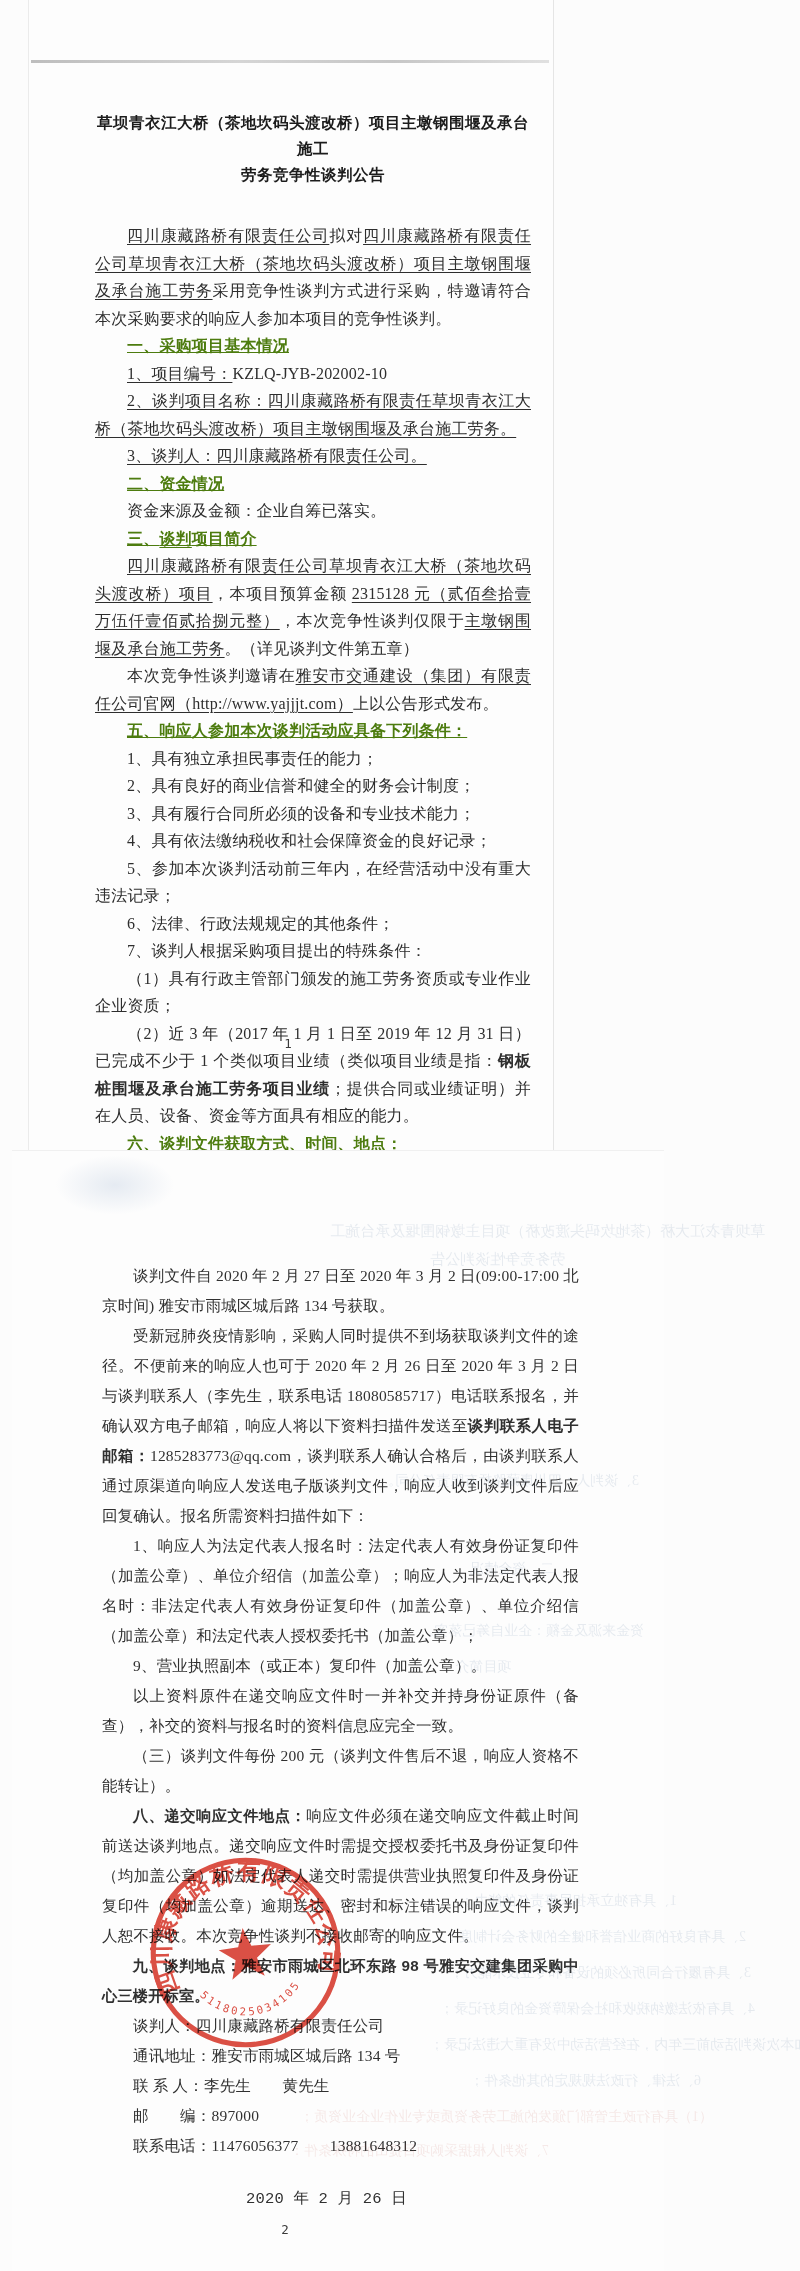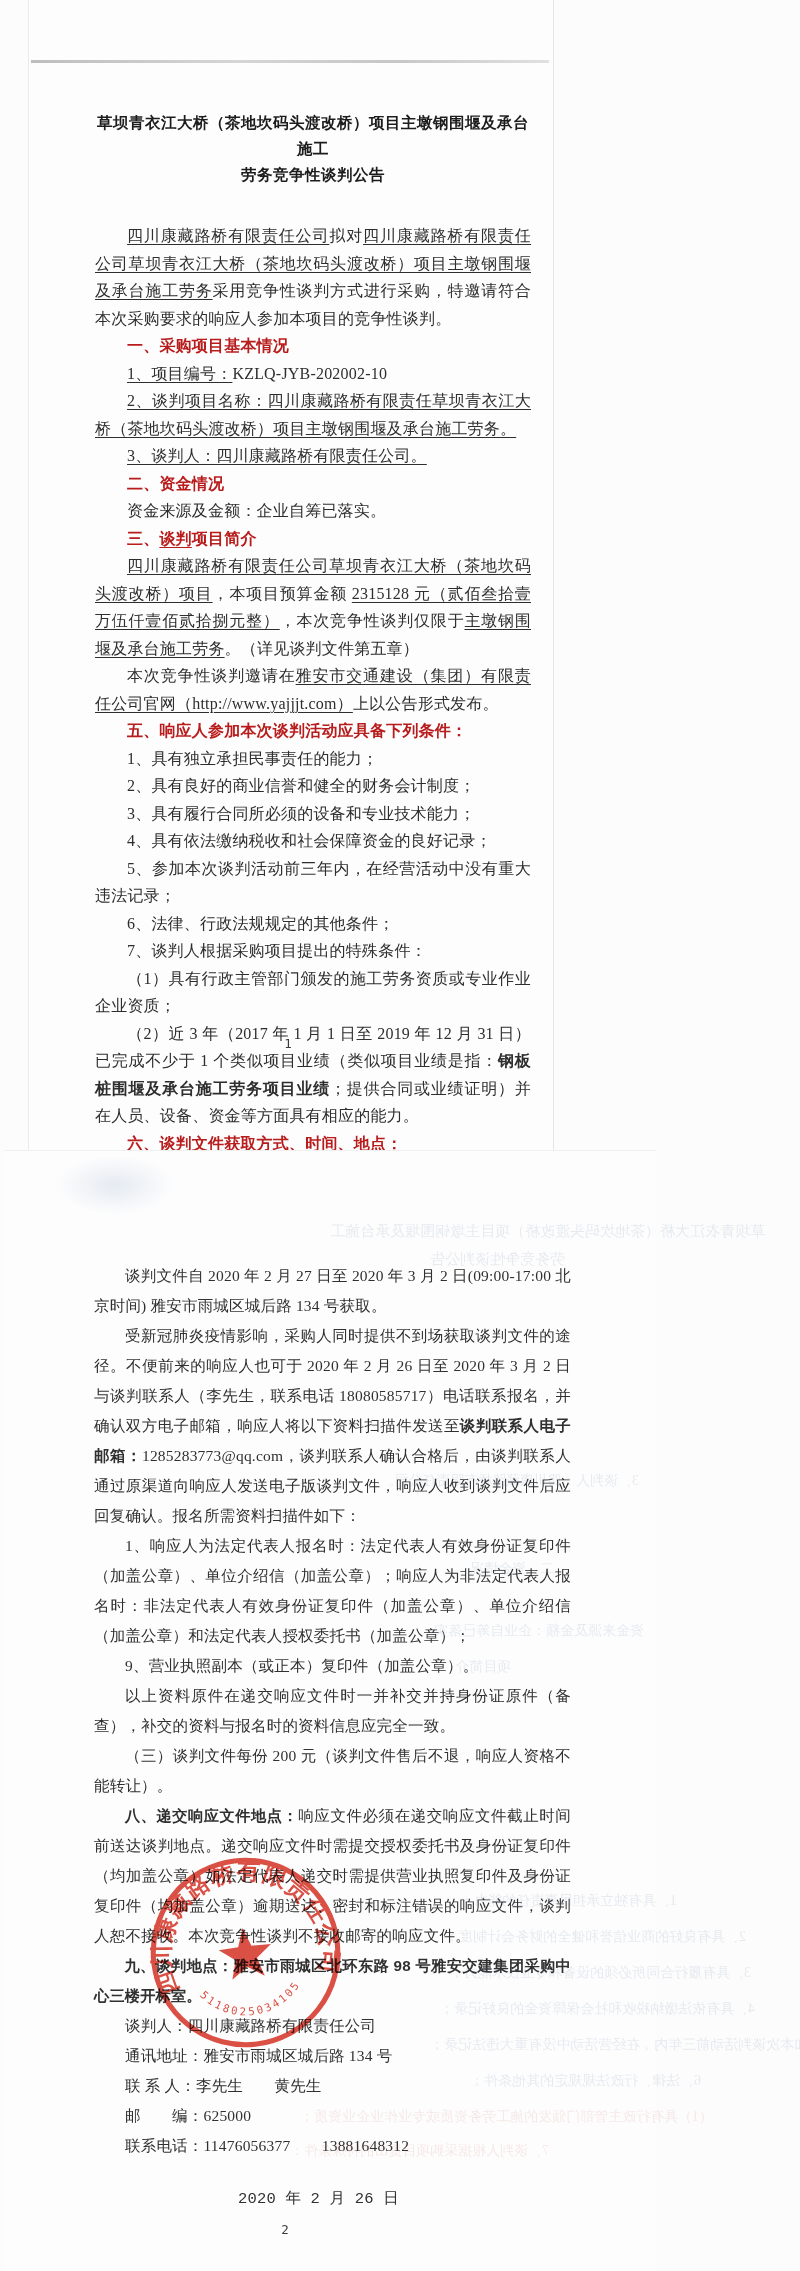--- a/index.html
+++ b/index.html
@@ -23,33 +23,33 @@
     background:linear-gradient(90deg,#8a8a8a 0%,#b5b5b5 40%,#9a9a9a 70%,#c9c9c9 100%);
     opacity:.55;
   }
   .doc-title{
     text-align:center;font-weight:700;font-size:15.5px;line-height:26px;
     color:#1c1c1c;letter-spacing:.5px;
     font-family:"Liberation Serif","DejaVu Serif",serif;
   }
   .p1col p{margin:0;font-size:16px;line-height:27.5px;text-align:justify;letter-spacing:.2px;}
   .p1col .ind{text-indent:2em;}
-  .hd{font-weight:700;color:#b91c1c;font-family:"Liberation Sans","DejaVu Sans",sans-serif;font-size:12.2px;}
+  .hd{font-weight:700;color:#4d7c0f;font-family:"Liberation Sans","DejaVu Sans",sans-serif;font-size:12.2px;text-decoration:underline;}
   .intro{margin-top:34px !important;}
   .u{text-decoration:underline;text-underline-offset:3px;text-decoration-thickness:1px;}
   .b{font-weight:700;}
   .pageno{
     position:absolute;width:40px;text-align:center;
     font-size:12.5px;color:#3a3a3a;font-family:"DejaVu Sans Mono",monospace;
   }
   .pn1{left:268px;top:1036px;}
   .pn2{left:265px;top:2222px;}
   
   .page2{
-    position:absolute;left:4px;top:1150px;width:652px;height:1121px;
+    position:absolute;left:12px;top:1150px;width:652px;height:1121px;
     border-top:1px solid rgba(0,0,0,0.05);
     background:#fdfdfd;
   }
   .p2col{padding:110px 85px 0 90px;}
   .p2col p{margin:0;font-size:15.5px;line-height:30px;text-align:justify;letter-spacing:.2px;color:#303030;}
   .p2col .ind{text-indent:2em;}
   .p2col .hd2{font-weight:700;font-family:"Liberation Sans","DejaVu Sans",sans-serif;font-size:15.2px;}
   .date-line{margin-top:23px !important;text-align:right !important;padding-right:172px;font-family:Liberation Mono, monospace;}
   .smudge{
     position:absolute;left:55px;top:1155px;width:120px;height:60px;
@@ -130,21 +130,21 @@
     <p class="ind">（三）谈判文件每份 200 元（谈判文件售后不退，响应人资格不能转让）。</p>
 
 
     <p class="ind"><span class="hd2">八、递交响应文件地点：</span><span>响应文件必须在递交响应文件截止时间前送达谈判地点。递交响应文件时需提交授权委托书及身份证复印件（均加盖公章）如法定代表人递交时需提供营业执照复印件及身份证复印件（均加盖公章）逾期送达、密封和标注错误的响应文件，谈判人恕不接收。本次竞争性谈判不接收邮寄的响应文件。</span></p>
 
     <p class="ind hd2">九、谈判地点：雅安市雨城区北环东路 98 号雅安交建集团采购中心三楼开标室。</p>
 
     <p class="ind">谈判人：四川康藏路桥有限责任公司</p>
     <p class="ind">通讯地址：雅安市雨城区城后路 134 号</p>
     <p class="ind">联 系 人：李先生　　黄先生</p>
-    <p class="ind">邮　　编：625000</p>
+    <p class="ind">邮　　编：897000</p>
     <p class="ind">联系电话：11476056377　　13881648312</p>
 
     <p class="date-line">2020 年 2 月 26 日</p>
   </div>
 </div>
 <div class="pageno pn2">2</div>
 
 <div class="smudge"></div>
 
 <div class="ghost" style="left:330px;top:1222px;font-size:15px;">草坝青衣江大桥（茶地坎码头渡改桥）项目主墩钢围堰及承台施工</div>

